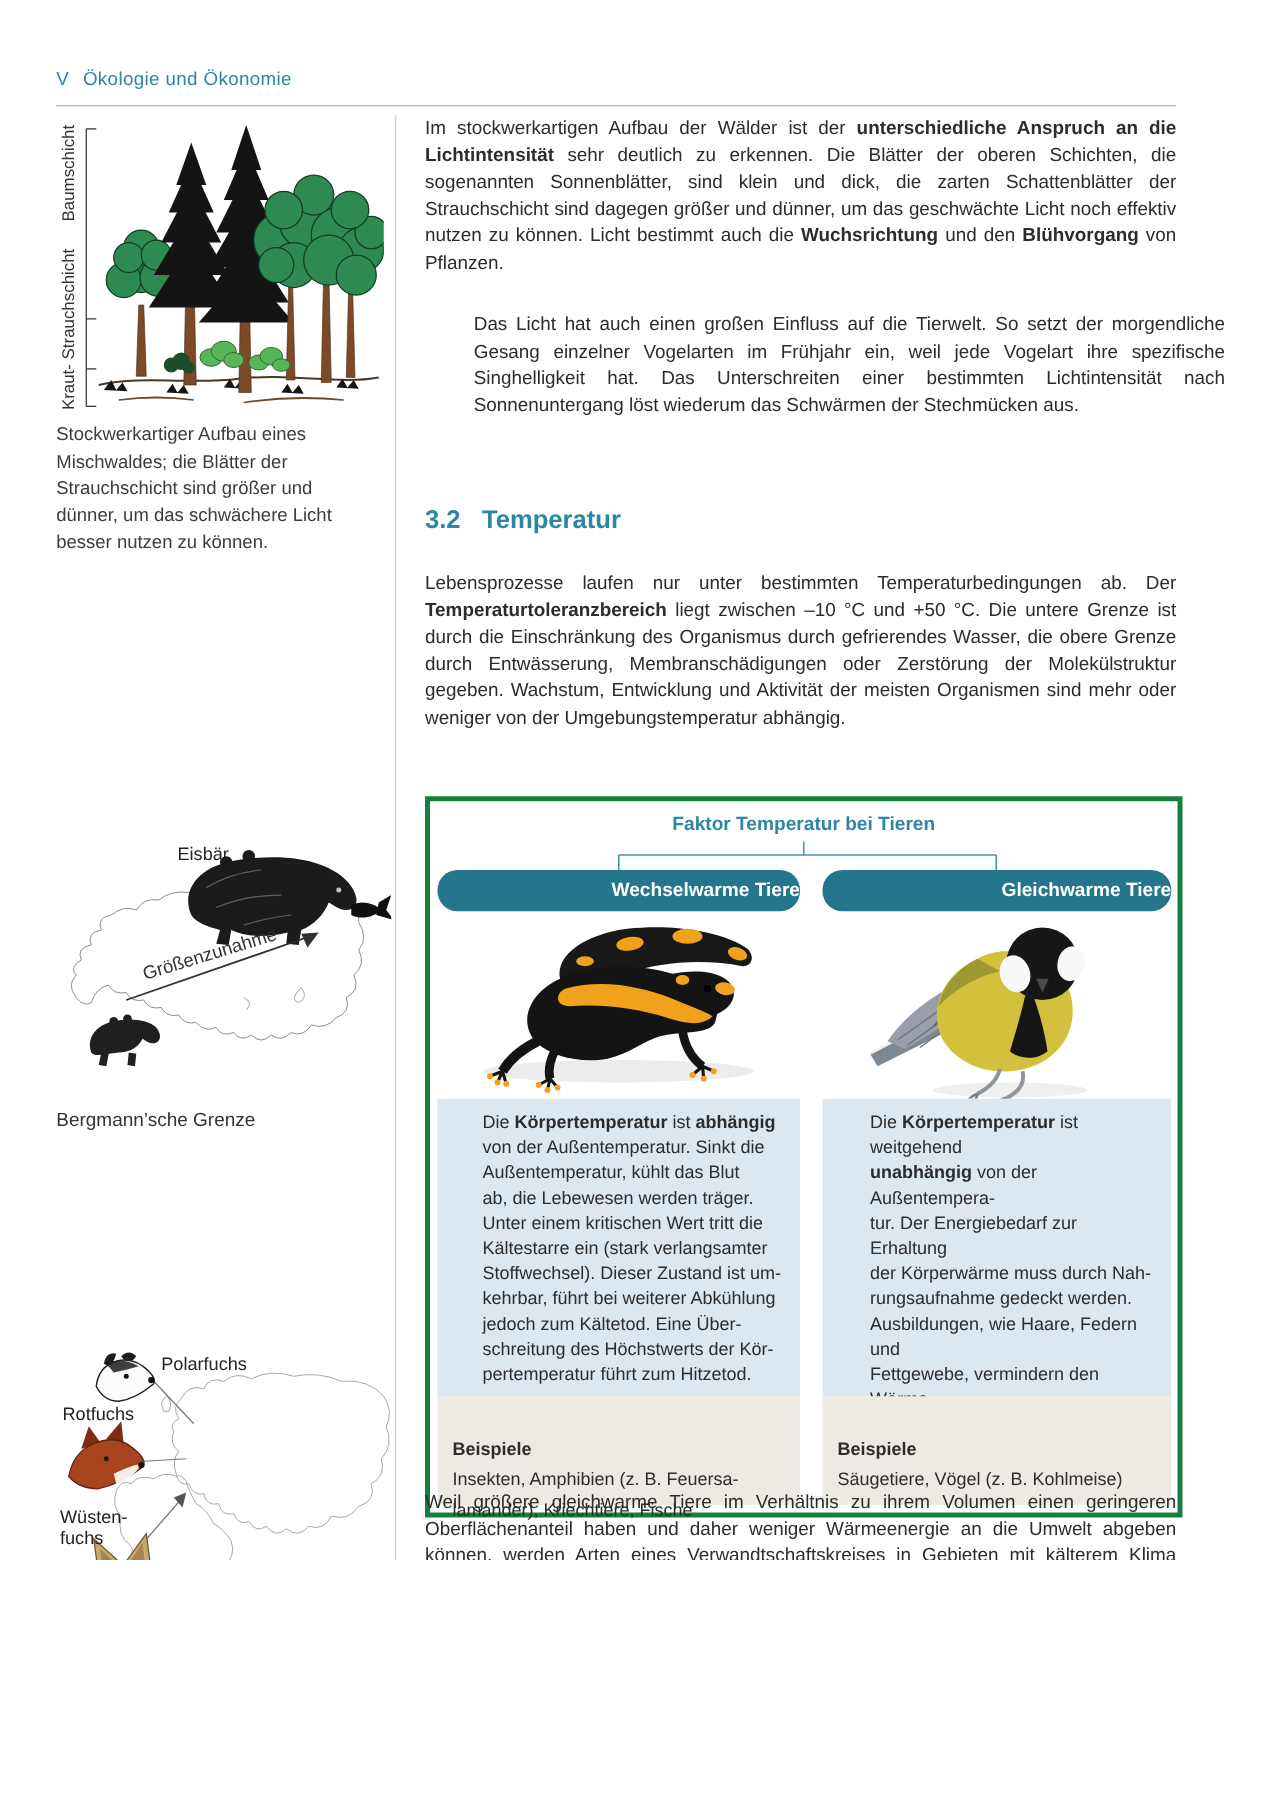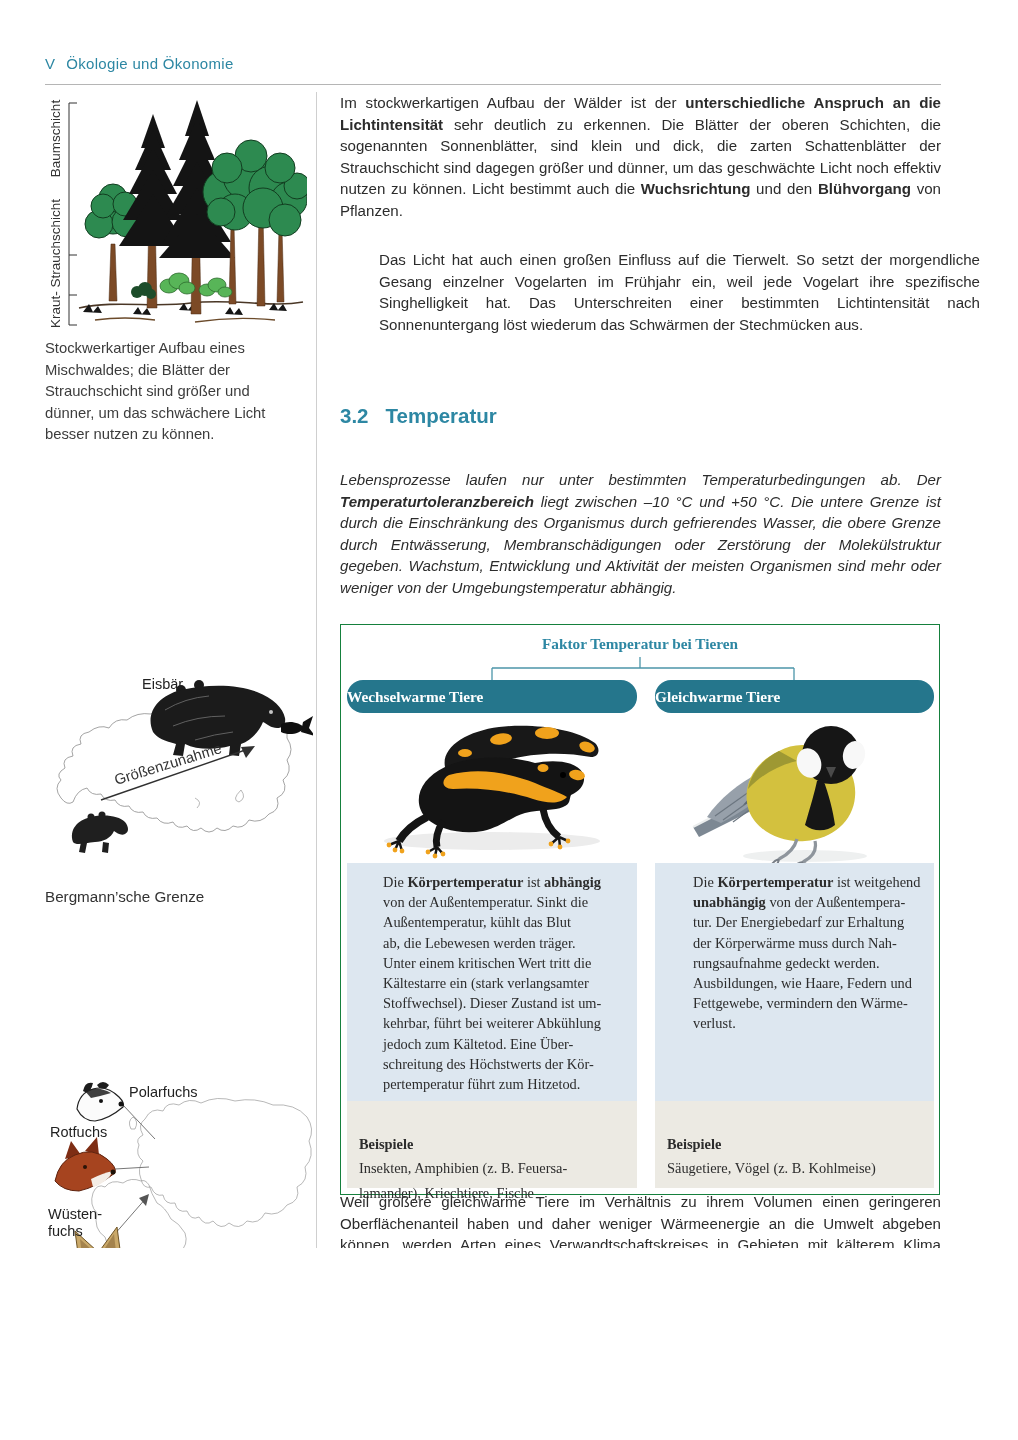--- a/index.html
+++ b/index.html
@@ -29,31 +29,31 @@
   #bergmann-caption{position:absolute;left:45px;top:888px;font-size:15.2px;color:#333;}
   #fig-allen{left:45px;top:1075px;width:272px;height:218px;}
   #polar-label{left:84px;top:9px;}
   #rot-label{left:5px;top:49px;}
   #wuesten-label{left:3px;top:131px;}
   #allen-caption{position:absolute;left:45px;top:1296px;font-size:15.2px;color:#333;}
   #page-num{position:absolute;left:45px;top:1369px;font-size:13.5px;color:#5a5a5a;}
 
   
   .para{position:absolute;left:340px;width:601px;text-align:justify;font-size:15.1px;line-height:21.6px;color:#2c2c2c;margin:0;}
-  #p1{top:92px;} #p2{top:249px;margin-left:39px;} #p3{top:469px;font-style:italic;} #p4{top:1191px;}
+  #p1{top:92px;} #p2{top:249px;margin-left:39px;} #p3{top:456px;} #p4{top:1191px;}
   #section-head{position:absolute;left:340px;top:404px;font-size:20.5px;font-weight:700;color:var(--accent);}
   #section-head .num{margin-right:17px;}
 
   
-  #diagram{position:absolute;left:340px;top:624px;width:598px;height:569px;border:1px solid #15803d;background:#fff;font-family:Liberation Serif, serif;}
+  #diagram{position:absolute;left:340px;top:637px;width:598px;height:569px;border:4px solid #15803d;background:#fff;}
   #diagram-title{position:absolute;top:10px;left:0;width:100%;text-align:center;
                  color:var(--accent);font-weight:700;font-size:15.3px;}
   #connector{position:absolute;top:32px;left:0;}
   .band{position:absolute;top:55px;height:33px;background:var(--band);color:#fff;font-weight:700;
-        font-size:15.3px;text-align:left;line-height:33px;border-radius:16px;}
+        font-size:15.3px;text-align:right;line-height:33px;border-radius:16px;}
   #band-left{left:6px;width:290px;}
   #band-right{left:314px;width:279px;}
   .imgcell{position:absolute;top:88px;height:150px;}
   #img-left{left:6px;width:290px;}
   #img-right{left:314px;width:279px;}
   .infobox{position:absolute;top:238px;height:238px;background:var(--info-bg);
            font-size:14.4px;line-height:20.2px;color:#2c2c2c;padding:9px 12px;box-sizing:border-box;white-space:pre-line;}
   #info-left{left:6px;width:290px;padding-left:36px;}
   #info-right{left:314px;width:279px;padding-left:38px;}
   .exbox{position:absolute;top:476px;height:87px;background:var(--ex-bg);padding:6px 12px;box-sizing:border-box;

